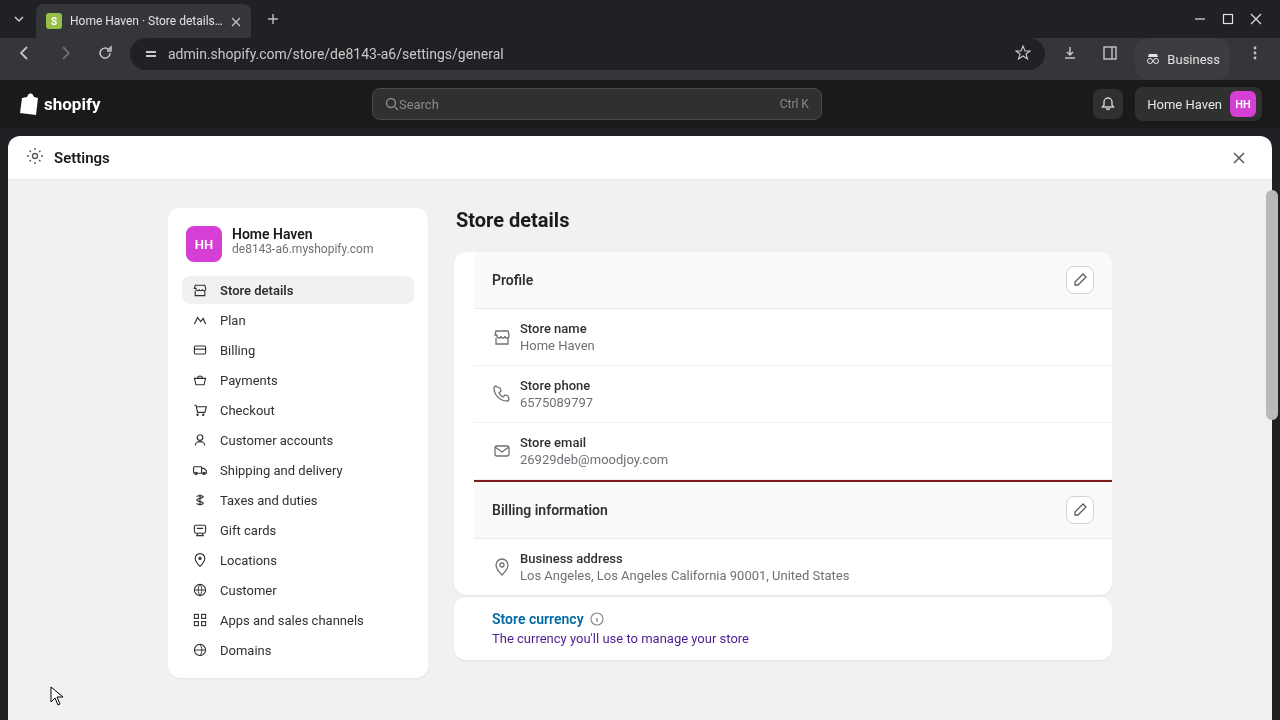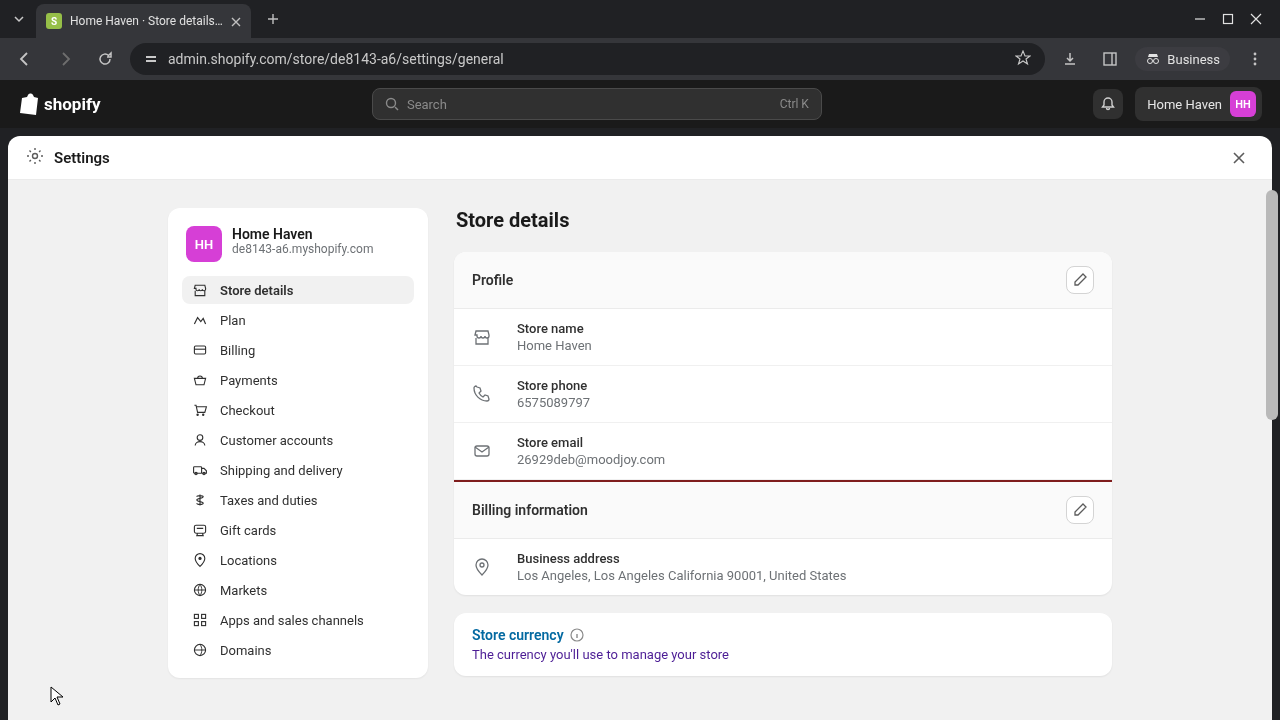--- a/index.html
+++ b/index.html
@@ -9,33 +9,33 @@
 .browser-chrome { background: #202124; }
 .tab-bar { display: flex; align-items: center; height: 38px; padding: 0 6px; gap: 4px; }
 .tab-dropdown { width: 26px; height: 26px; display: flex; align-items: center; justify-content: center; color: #c9c9c9; cursor: pointer; }
 .browser-tab { display: flex; align-items: center; background: #35363a; border-radius: 8px 8px 0 0; height: 34px; padding: 0 10px; width: 215px; gap: 8px; margin-top: 4px; }
 .favicon { width: 16px; height: 16px; background: #96bf48; border-radius: 3px; display: flex; align-items: center; justify-content: center; font-size: 10px; color: #fff; font-weight: bold; }
 .tab-title { color: #e1e1e1; font-size: 12px; flex: 1; white-space: nowrap; overflow: hidden; text-overflow: ellipsis; }
 .tab-close { color: #c0c0c0; cursor: pointer; }
 .new-tab { color: #c0c0c0; width: 28px; height: 28px; display: flex; align-items: center; justify-content: center; cursor: pointer; margin-left: 4px; }
 .window-controls { margin-left: auto; display: flex; gap: 16px; padding-right: 12px; color: #e1e1e1; }
 
-.addr-bar { display: flex; align-items: center; height: 42px; background: #35363a; padding: 0 10px; gap: 10px; }
+.addr-bar { display: flex; height: 42px; background: #35363a; padding: 0 10px; gap: 10px; }
 .nav-icon { width: 30px; height: 30px; display: flex; align-items: center; justify-content: center; color: #c5c5c5; cursor: pointer; border-radius: 50%; }
 .nav-icon.disabled { color: #6e6e6e; }
 .url-box { flex: 1; background: #202124; border-radius: 20px; height: 32px; display: flex; align-items: center; padding: 0 14px; gap: 10px; color: #c9c9c9; font-size: 14px; }
 .url-text { flex: 1; }
 .incognito-badge { display: flex; align-items: center; gap: 6px; background: #3c3c41; padding: 4px 10px; border-radius: 14px; color: #e3e3e3; font-size: 13px; }
 
 
 .shopify-bar { background: #1a1a1a; height: 48px; display: flex; align-items: center; padding: 0 18px; }
 .shopify-logo { display: flex; align-items: center; gap: 6px; color: #fff; font-weight: 700; font-size: 17px; }
 .shopify-logo svg { width: 20px; height: 22px; }
 .search-wrap { margin-left: auto; margin-right: auto; }
-.search-box { width: 450px; height: 32px; background: #303030; border: 1px solid #4a4a4a; border-radius: 8px; display: flex; align-items: center; padding: 0 12px; color: #8a8a8a; font-size: 13px; gap: 8px; }
+.search-box { width: 450px; height: 32px; background: #303030; border: 1px solid #4a4a4a; border-radius: 8px; display: flex; align-items: center; padding: 0 12px; color: #8a8a8a; font-size: 13px; }
 .search-hint { margin-left: auto; font-size: 12px; }
 .bar-right { display: flex; align-items: center; gap: 12px; }
 .bell { width: 30px; height: 30px; border-radius: 8px; background: #303030; display: flex; align-items: center; justify-content: center; color: #cfcfcf; cursor: pointer; }
 .store-chip { display: flex; align-items: center; gap: 8px; background: #303030; padding: 4px 6px 4px 12px; border-radius: 8px; color: #e6e6e6; font-size: 13px; cursor: pointer; }
 .avatar { width: 26px; height: 26px; background: #d63fd6; border-radius: 6px; display: flex; align-items: center; justify-content: center; color: #fff; font-size: 11px; font-weight: 600; }
 
 
 .settings-wrap { background: #fff; margin: 8px 8px 0 8px; border-radius: 12px 12px 0 0; height: calc(720px - 38px - 42px - 48px - 8px); display: flex; flex-direction: column; overflow: hidden; }
 .settings-header { height: 44px; display: flex; align-items: center; padding: 0 18px; border-bottom: 1px solid #ebebeb; }
 .settings-header .gear { color: #5c5c5c; margin-right: 10px; }
@@ -50,26 +50,26 @@
 .store-avatar { width: 36px; height: 36px; background: #d63fd6; border-radius: 8px; display: flex; align-items: center; justify-content: center; color: #fff; font-weight: 600; font-size: 13px; }
 .store-info .sname { font-weight: 600; font-size: 14px; color: #1a1a1a; }
 .store-info .sdomain { font-size: 12px; color: #6d7175; }
 .nav-list { display: flex; flex-direction: column; gap: 2px; }
 .nav-item { display: flex; align-items: center; gap: 12px; padding: 6px 10px; border-radius: 8px; font-size: 13px; color: #303030; cursor: pointer; }
 .nav-item.active { background: #f1f1f1; font-weight: 600; }
 .nav-item svg { width: 16px; height: 16px; flex-shrink: 0; }
 
 .content { flex: 1; }
 .page-title { font-size: 20px; font-weight: 700; color: #1a1a1a; margin-bottom: 20px; margin-left: 2px; }
-.card { background: #fff; border-radius: 12px; box-shadow: 0 1px 2px rgba(0,0,0,0.07); margin-bottom: 18px; overflow: hidden; }
+.card { background: #fff; border-radius: 12px; box-shadow: 0 1px 2px rgba(0,0,0,0.07); margin-bottom: 2px; overflow: hidden; padding-left: 20px; }
 .section { padding: 14px 18px; }
 .section.head { display: flex; align-items: center; justify-content: space-between; border-bottom: 1px solid #ebebeb; background: #fafafa; }
 .section.head .stitle { font-weight: 600; font-size: 14px; color: #303030; }
 .edit-btn { width: 28px; height: 28px; display: flex; align-items: center; justify-content: center; border: 1px solid #d4d4d4; border-radius: 8px; cursor: pointer; color: #5c5c5c; background: #fff; }
-.row { display: flex; align-items: center; gap: 25px; padding: 12px 18px; border-bottom: 1px solid #f0f0f0; }
+.row { display: flex; align-items: center; gap: 8px; padding: 12px 18px; border-bottom: 1px solid #f0f0f0; }
 .row:last-child { border-bottom: none; }
 .row-icon { width: 20px; height: 20px; color: #6d7175; flex-shrink: 0; }
 .row-label { font-size: 13px; color: #303030; font-weight: 500; }
 .row-value { font-size: 13px; color: #6d7175; margin-top: 2px; }
 .currency-sec { padding: 14px 18px; }
 .curr-title { font-weight: 600; font-size: 14px; color: #0369a1; display: flex; align-items: center; gap: 6px; }
 .curr-sub { font-size: 13px; color: #4c1d95; margin-top: 4px; }
 .info-icon { width: 14px; height: 14px; color: #8a8a8a; }
 
 .scrollbar-thumb { position: absolute; right: 2px; top: 190px; width: 12px; height: 230px; background: #b9b9b9; border-radius: 6px; }
@@ -292,21 +292,21 @@
                 <path d="M10 2a6 6 0 0 1 6 6c0 4-6 10-6 10S4 12 4 8a6 6 0 0 1 6-6z" stroke="currentColor" fill="none" stroke-width="1.4"></path>
                 <circle cx="10" cy="8" r="2" fill="currentColor"></circle>
               </svg>
               <span>Locations</span>
             </div>
             <div class="nav-item">
               <svg viewBox="0 0 20 20">
                 <circle cx="10" cy="10" r="7" stroke="currentColor" fill="none" stroke-width="1.4"></circle>
                 <path d="M3 10h14M10 3c3 4 3 10 0 14M10 3c-3 4-3 10 0 14" stroke="currentColor" fill="none" stroke-width="1.2"></path>
               </svg>
-              <span>Markets</span>
+              <span>Customer</span>
             </div>
             <div class="nav-item">
               <svg viewBox="0 0 20 20">
                 <rect x="3" y="3" width="5" height="5" stroke="currentColor" fill="none" stroke-width="1.4"></rect>
                 <rect x="12" y="3" width="5" height="5" stroke="currentColor" fill="none" stroke-width="1.4"></rect>
                 <rect x="3" y="12" width="5" height="5" stroke="currentColor" fill="none" stroke-width="1.4"></rect>
                 <rect x="12" y="12" width="5" height="5" stroke="currentColor" fill="none" stroke-width="1.4"></rect>
               </svg>
               <span>Apps and sales channels</span>
             </div>

